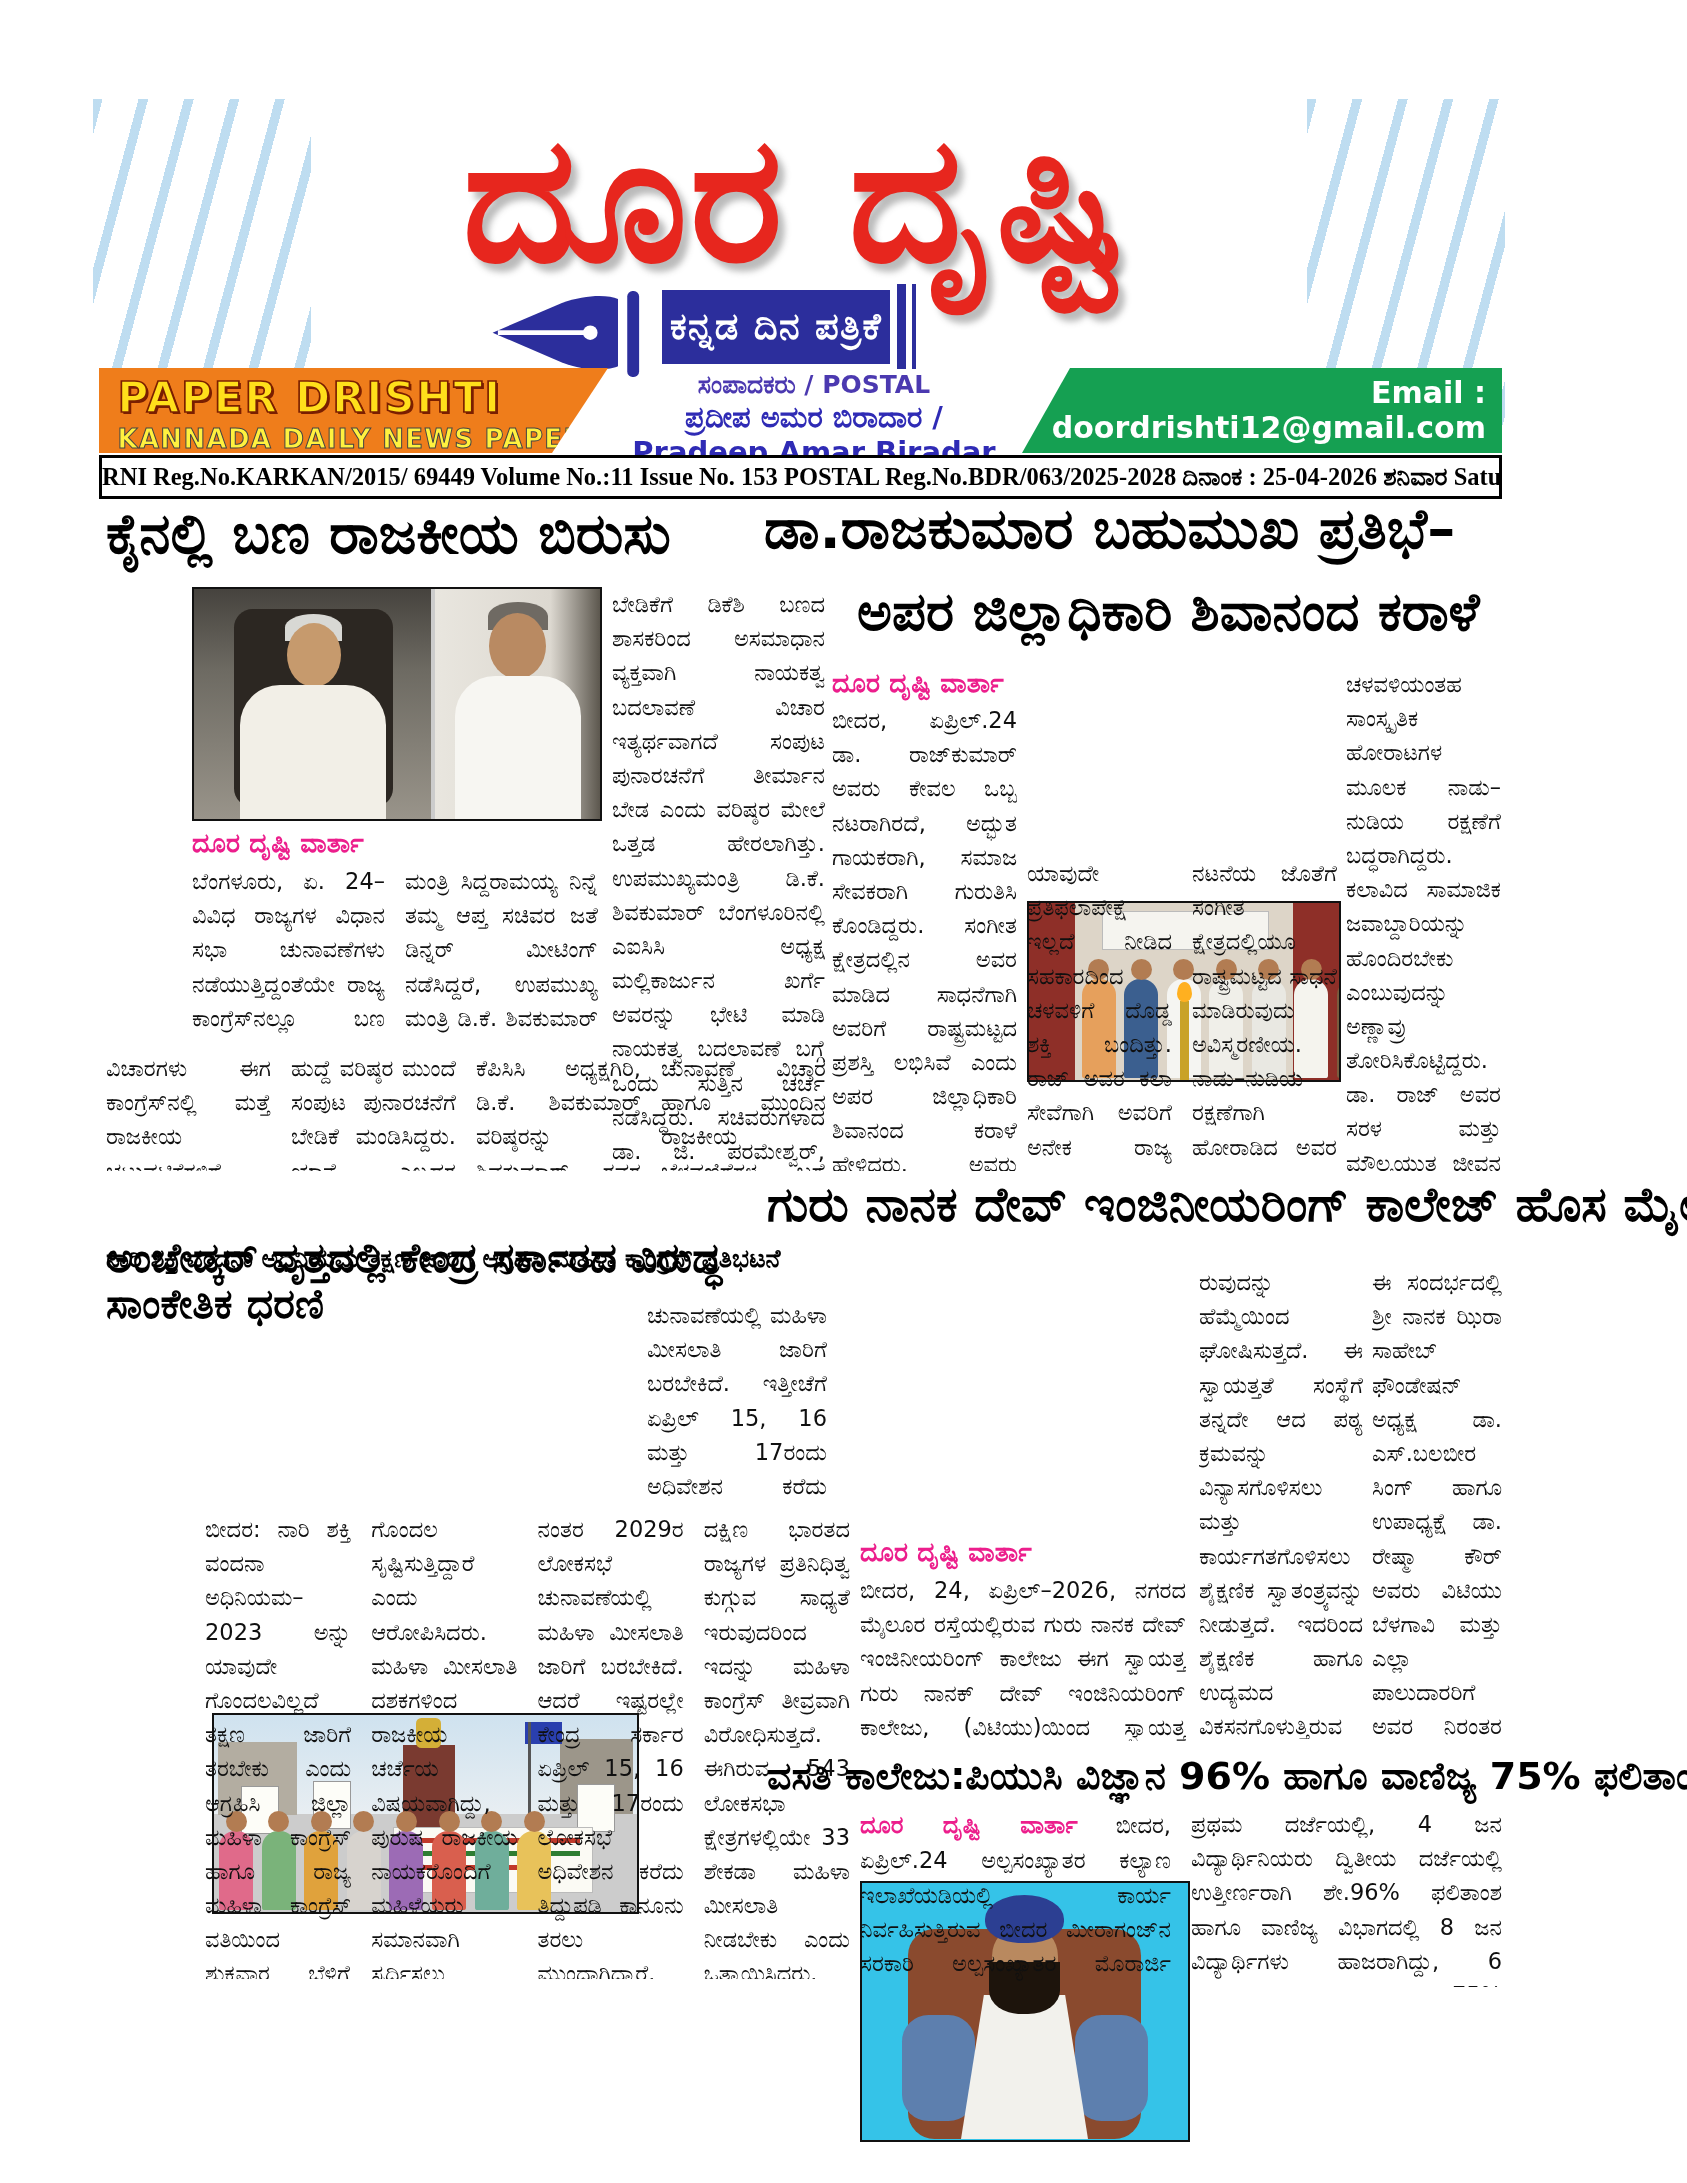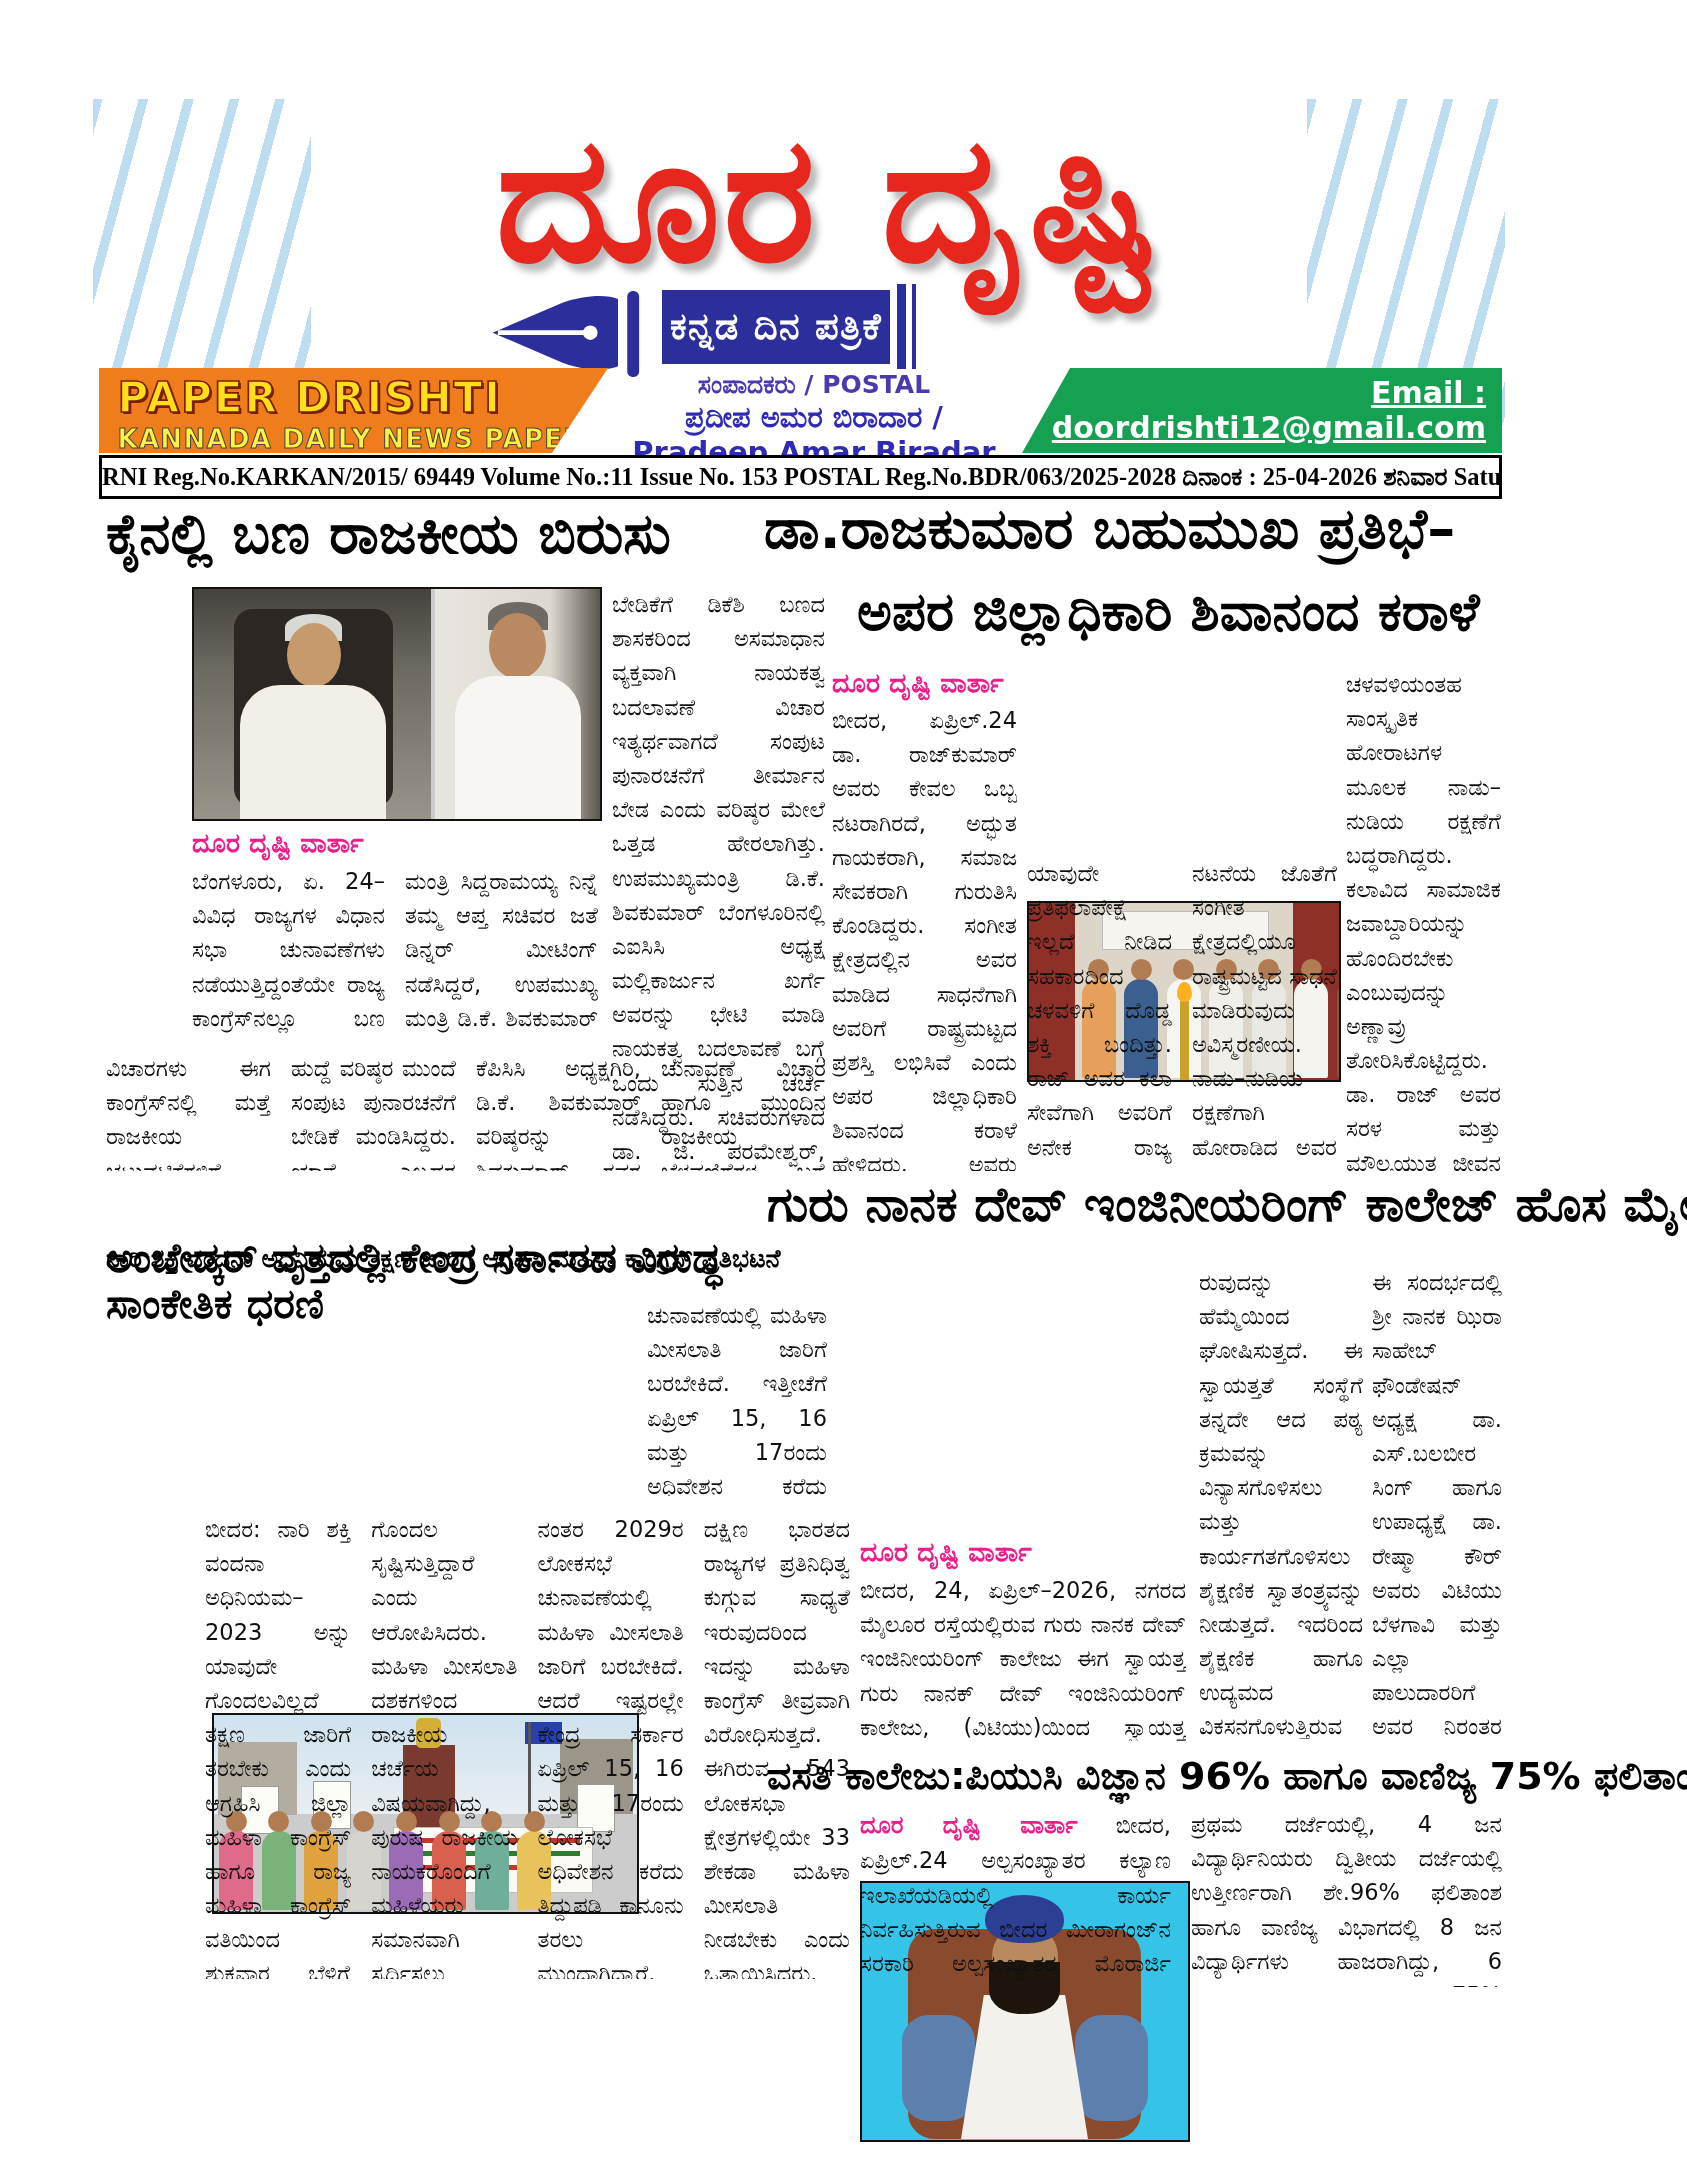--- a/index.html
+++ b/index.html
@@ -17,21 +17,21 @@
 
   
   .band-orange{background:#ef7d1b;clip-path:polygon(0 0,100% 0,89% 100%,0 100%);}
   .band-green{background:#15a052;clip-path:polygon(10% 0,100% 0,100% 100%,0 100%);}
   .door{color:#ffdf1b;font-weight:900;font-size:42px;letter-spacing:2px;
         -webkit-text-stroke:1.7px #7a1f00;text-shadow:2px 2px 0 #7a1f00;}
   .door-sub{color:#fff13f;font-weight:900;font-size:26px;letter-spacing:1.3px;
         -webkit-text-stroke:1px #444;}
   .editor1{color:#4b39b0;font-weight:bold;font-size:25px;text-align:center;}
   .editor2{color:#2f2bb5;font-weight:900;font-size:29px;text-align:center;}
-  .gtxt{color:#ffffff;font-weight:900;font-size:30px;text-align:right;text-decoration:underline;}
+  .gtxt{color:#ffffff;font-weight:900;font-size:30px;text-align:right;}
 
   
   .regbar{border:3.3px solid #000;background:#fff;color:#000;font-family:"Liberation Serif","DejaVu Serif",serif;
           font-weight:bold;font-size:24.5px;line-height:38px;text-align:center;white-space:nowrap;overflow:hidden;}
 
   
   .headline{color:#000;font-weight:900;line-height:1.12;letter-spacing:0px;}
   .kn{font-size:22.5px;line-height:1.52;text-align:justify;color:#101010;overflow:hidden;}
   .agency{color:#ec1e8c;font-weight:900;font-size:26.5px;}
   .row{display:flex;gap:20px;}
@@ -66,21 +66,21 @@
   .arm{position:absolute;background:#5d7fae;}
 </style>
 </head>
 <body>
 
 <div id="page">
 
   <div class="abs stripes" style="left:93px;top:99px;width:218px;height:275px;"></div>
   <div class="abs stripes" style="left:1307px;top:99px;width:198px;height:327px;"></div>
 
-  <div class="abs mast-title" style="left:267px;top:112px;width:1125px;">ದೂರ ದೃಷ್ಟಿ</div>
+  <div class="abs mast-title" style="left:234px;top:112px;width:1125px;">ದೂರ ದೃಷ್ಟಿ</div>
 
   <svg class="abs" style="left:486px;top:291px;" width="165" height="86" viewBox="0 0 250 130">
     <path d="M10 63 L115 18 C150 5 185 5 200 12 L200 114 C185 121 150 121 115 108 L10 63 Z" fill="#2c2e9c"></path>
     <line x1="18" y1="63" x2="150" y2="63" stroke="#ffffff" stroke-width="7"></line>
     <circle cx="158" cy="63" r="11" fill="#ffffff"></circle>
     <rect x="214" y="0" width="18" height="130" rx="8" fill="#2c2e9c"></rect>
   </svg>
 
   <div class="abs tagline-box" style="left:662px;top:290px;width:228px;height:74px;">ಕನ್ನಡ ದಿನ ಪತ್ರಿಕೆ</div>
   <div class="abs pen-bar" style="left:897px;top:284px;width:9.3px;height:85px;"></div>

